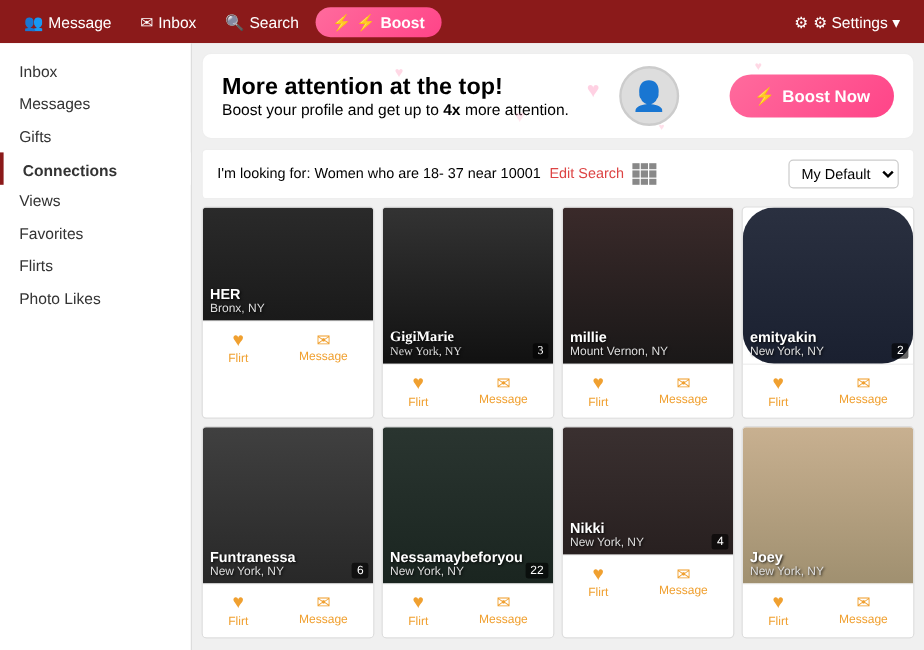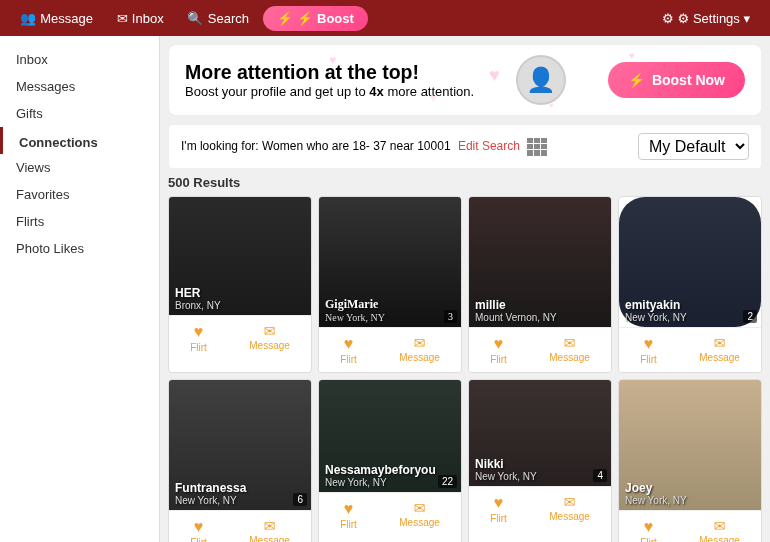--- a/index.html
+++ b/index.html
@@ -179,21 +179,21 @@
       cursor: pointer;
     }
     .grid-icon span {
       background: #888;
       display: block;
     }
     .my-default-select {
       border: 1px solid #ccc;
       border-radius: 4px;
       padding: 3px 6px;
-      font-size: 16px;
+      font-size: 12px;
       background: white;
       cursor: pointer;
     }
 
     
     .results-count {
       padding: 0 8px 6px;
       font-size: 13px;
       font-weight: bold;
       color: #333;
@@ -373,28 +373,25 @@
             <span></span>
         </span>
       </div>
       <select class="my-default-select">
         <option>My Default</option>
         <option>Custom 1</option>
         <option>Custom 2</option>
       </select>
     </div>
 
-    <div class="results-count">
-      <span>500 Results</span>
-    </div>
 
     <div class="profile-grid" id="profile-grid">
 
     <div class="profile-card">
-          <div class="profile-img-placeholder bg-dark1" style="height: 118px;">
+          <div class="profile-img-placeholder bg-dark1" style="height: 94px;">
             <div style="position: absolute; bottom: 4px; left: 6px;">
               <div class="profile-name">HER</div>
               <div class="profile-location">Bronx, NY</div>
             </div>
           </div>
           <div class="profile-actions">
             <button class="action-btn">
               <span style="font-size:16px;color:#f0a030;">♥</span>
               <span style="color:#f0a030;">Flirt</span>
             </button>
@@ -473,21 +470,21 @@
               <span style="font-size:16px;color:#f0a030;">♥</span>
               <span style="color:#f0a030;">Flirt</span>
             </button>
             <button class="action-btn">
               <span style="font-size:14px;color:#f0a030;">✉</span>
               <span style="color:#f0a030;">Message</span>
             </button>
           </div>
         </div>
         <div class="profile-card">
-          <div class="profile-img-placeholder bg-dark6" style="height: 112px;">
+          <div class="profile-img-placeholder bg-dark6" style="height: 130px;">
             <div style="position: absolute; bottom: 4px; left: 6px;">
               <div class="profile-name">Nessamaybeforyou</div>
               <div class="profile-location">New York, NY</div>
             </div>
             <div class="profile-badge">22</div>
           </div>
           <div class="profile-actions">
             <button class="action-btn">
               <span style="font-size:16px;color:#f0a030;">♥</span>
               <span style="color:#f0a030;">Flirt</span>

